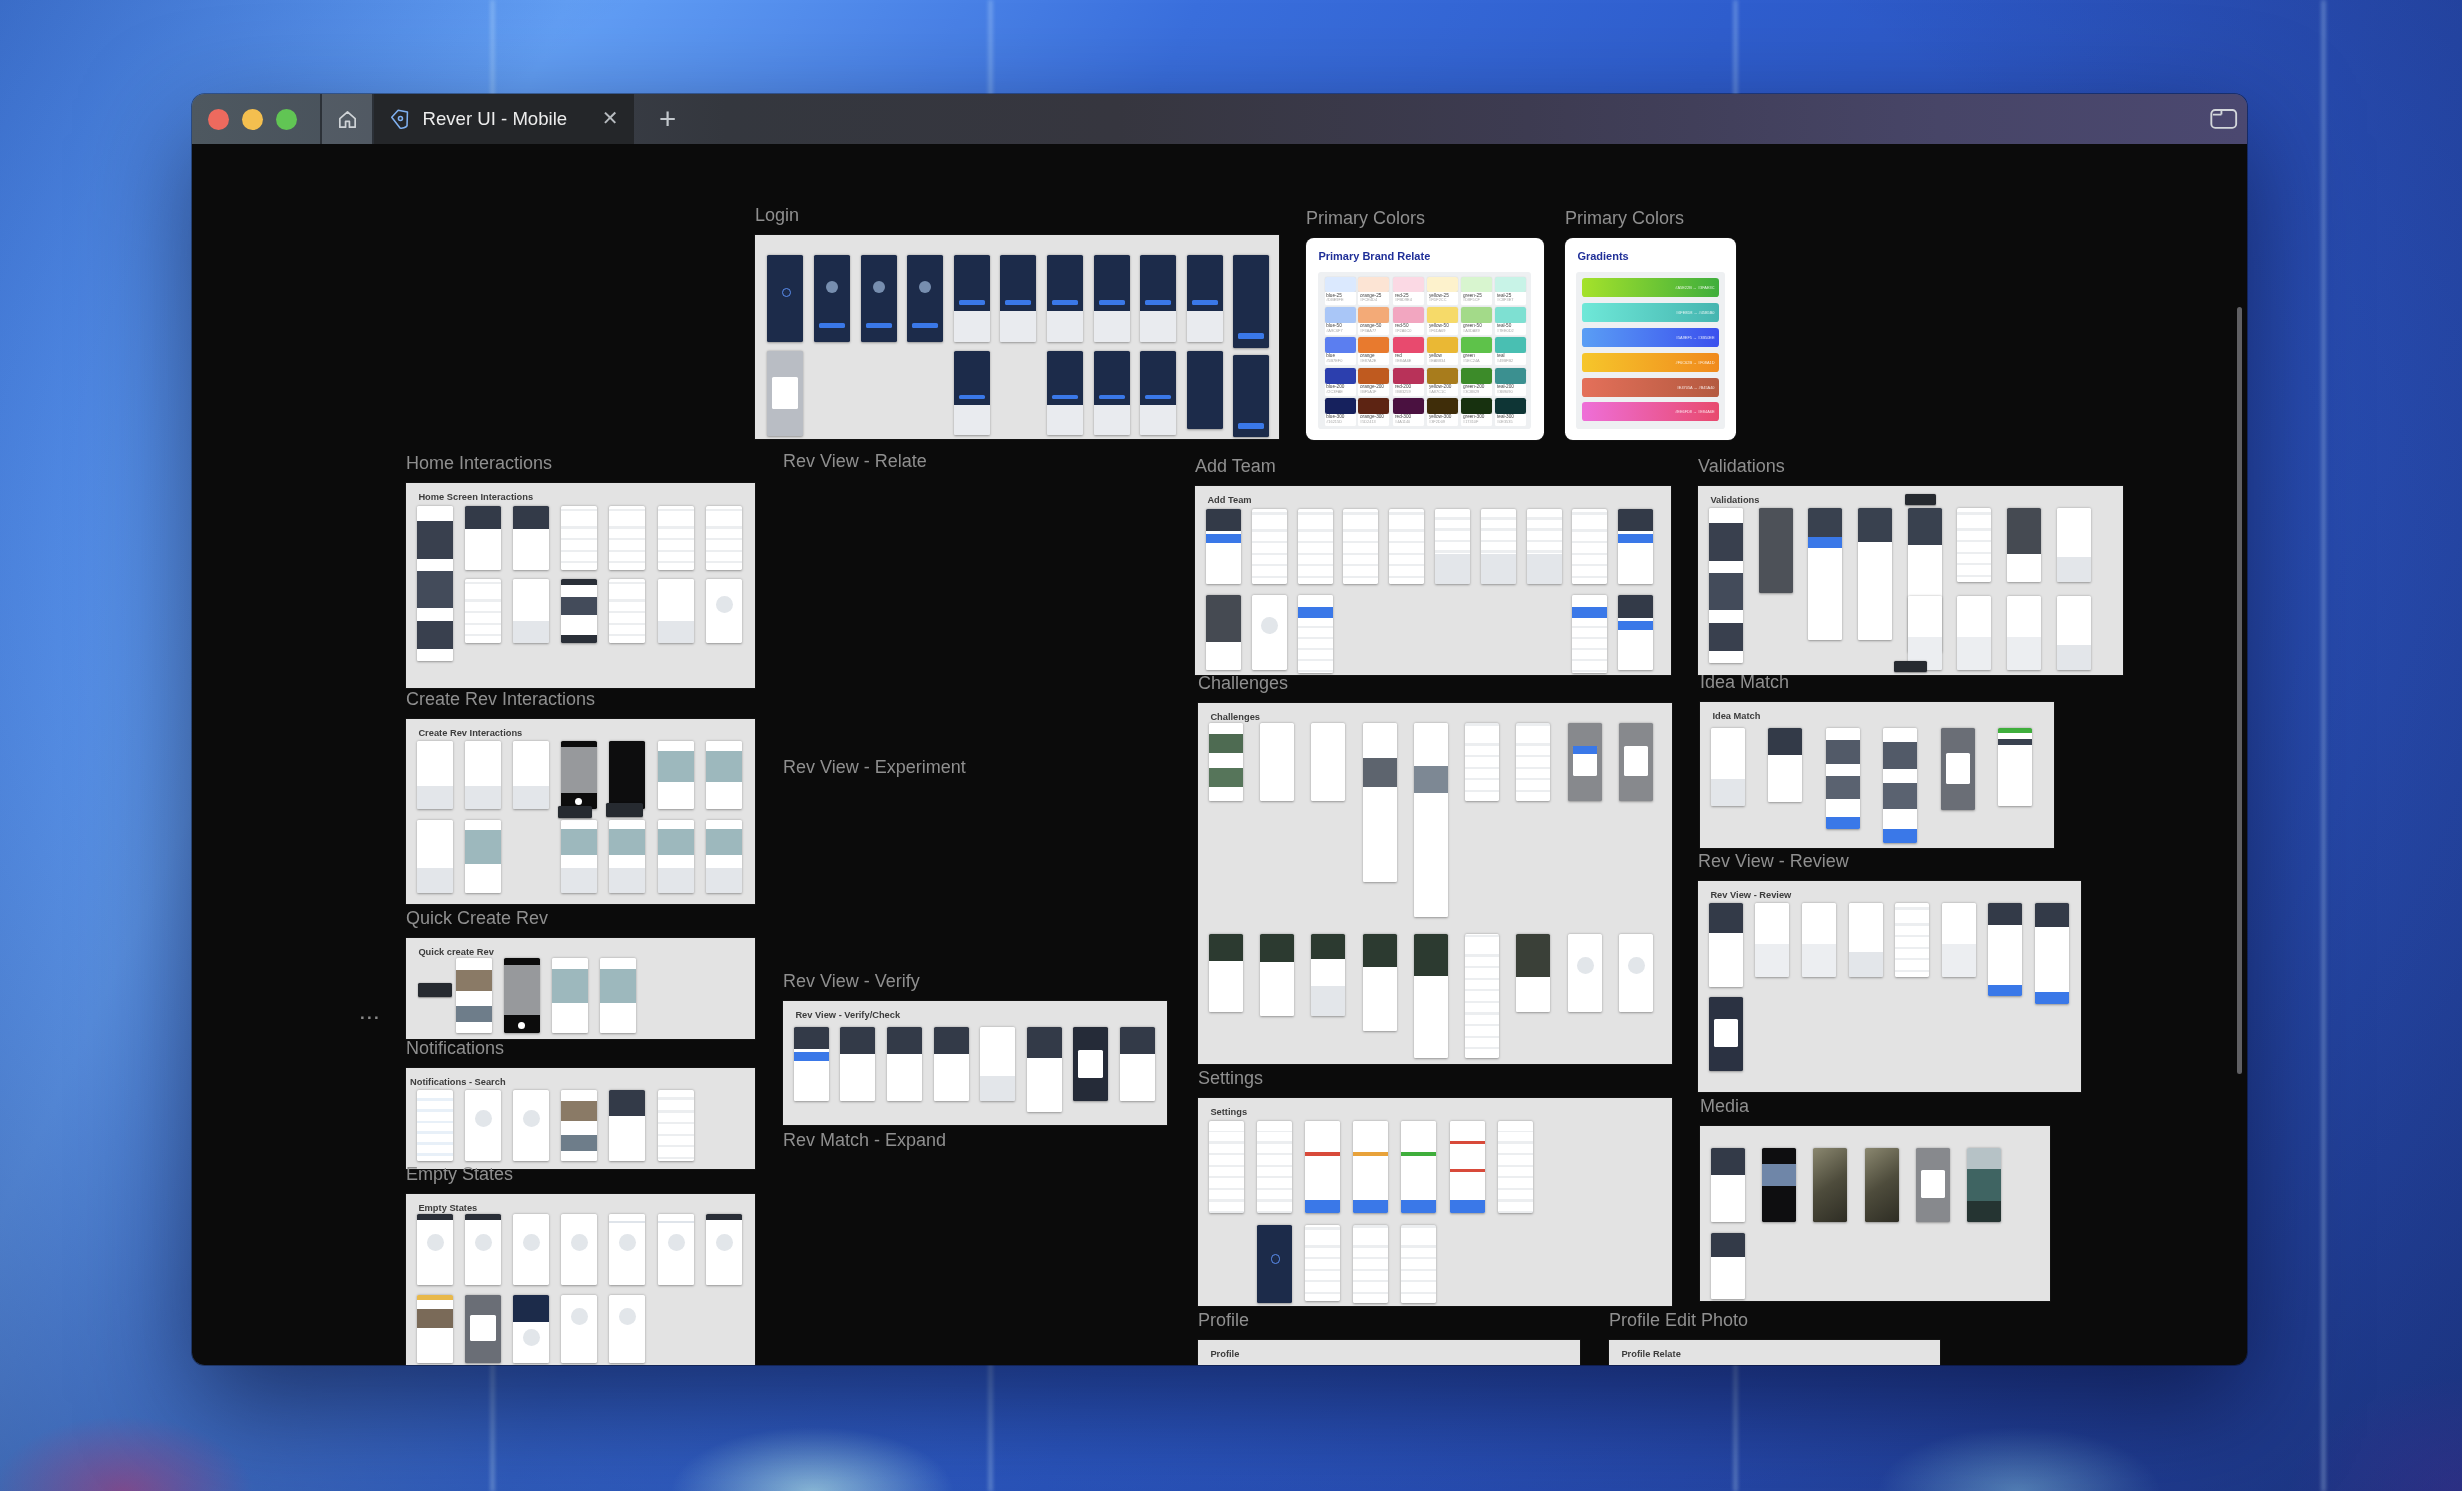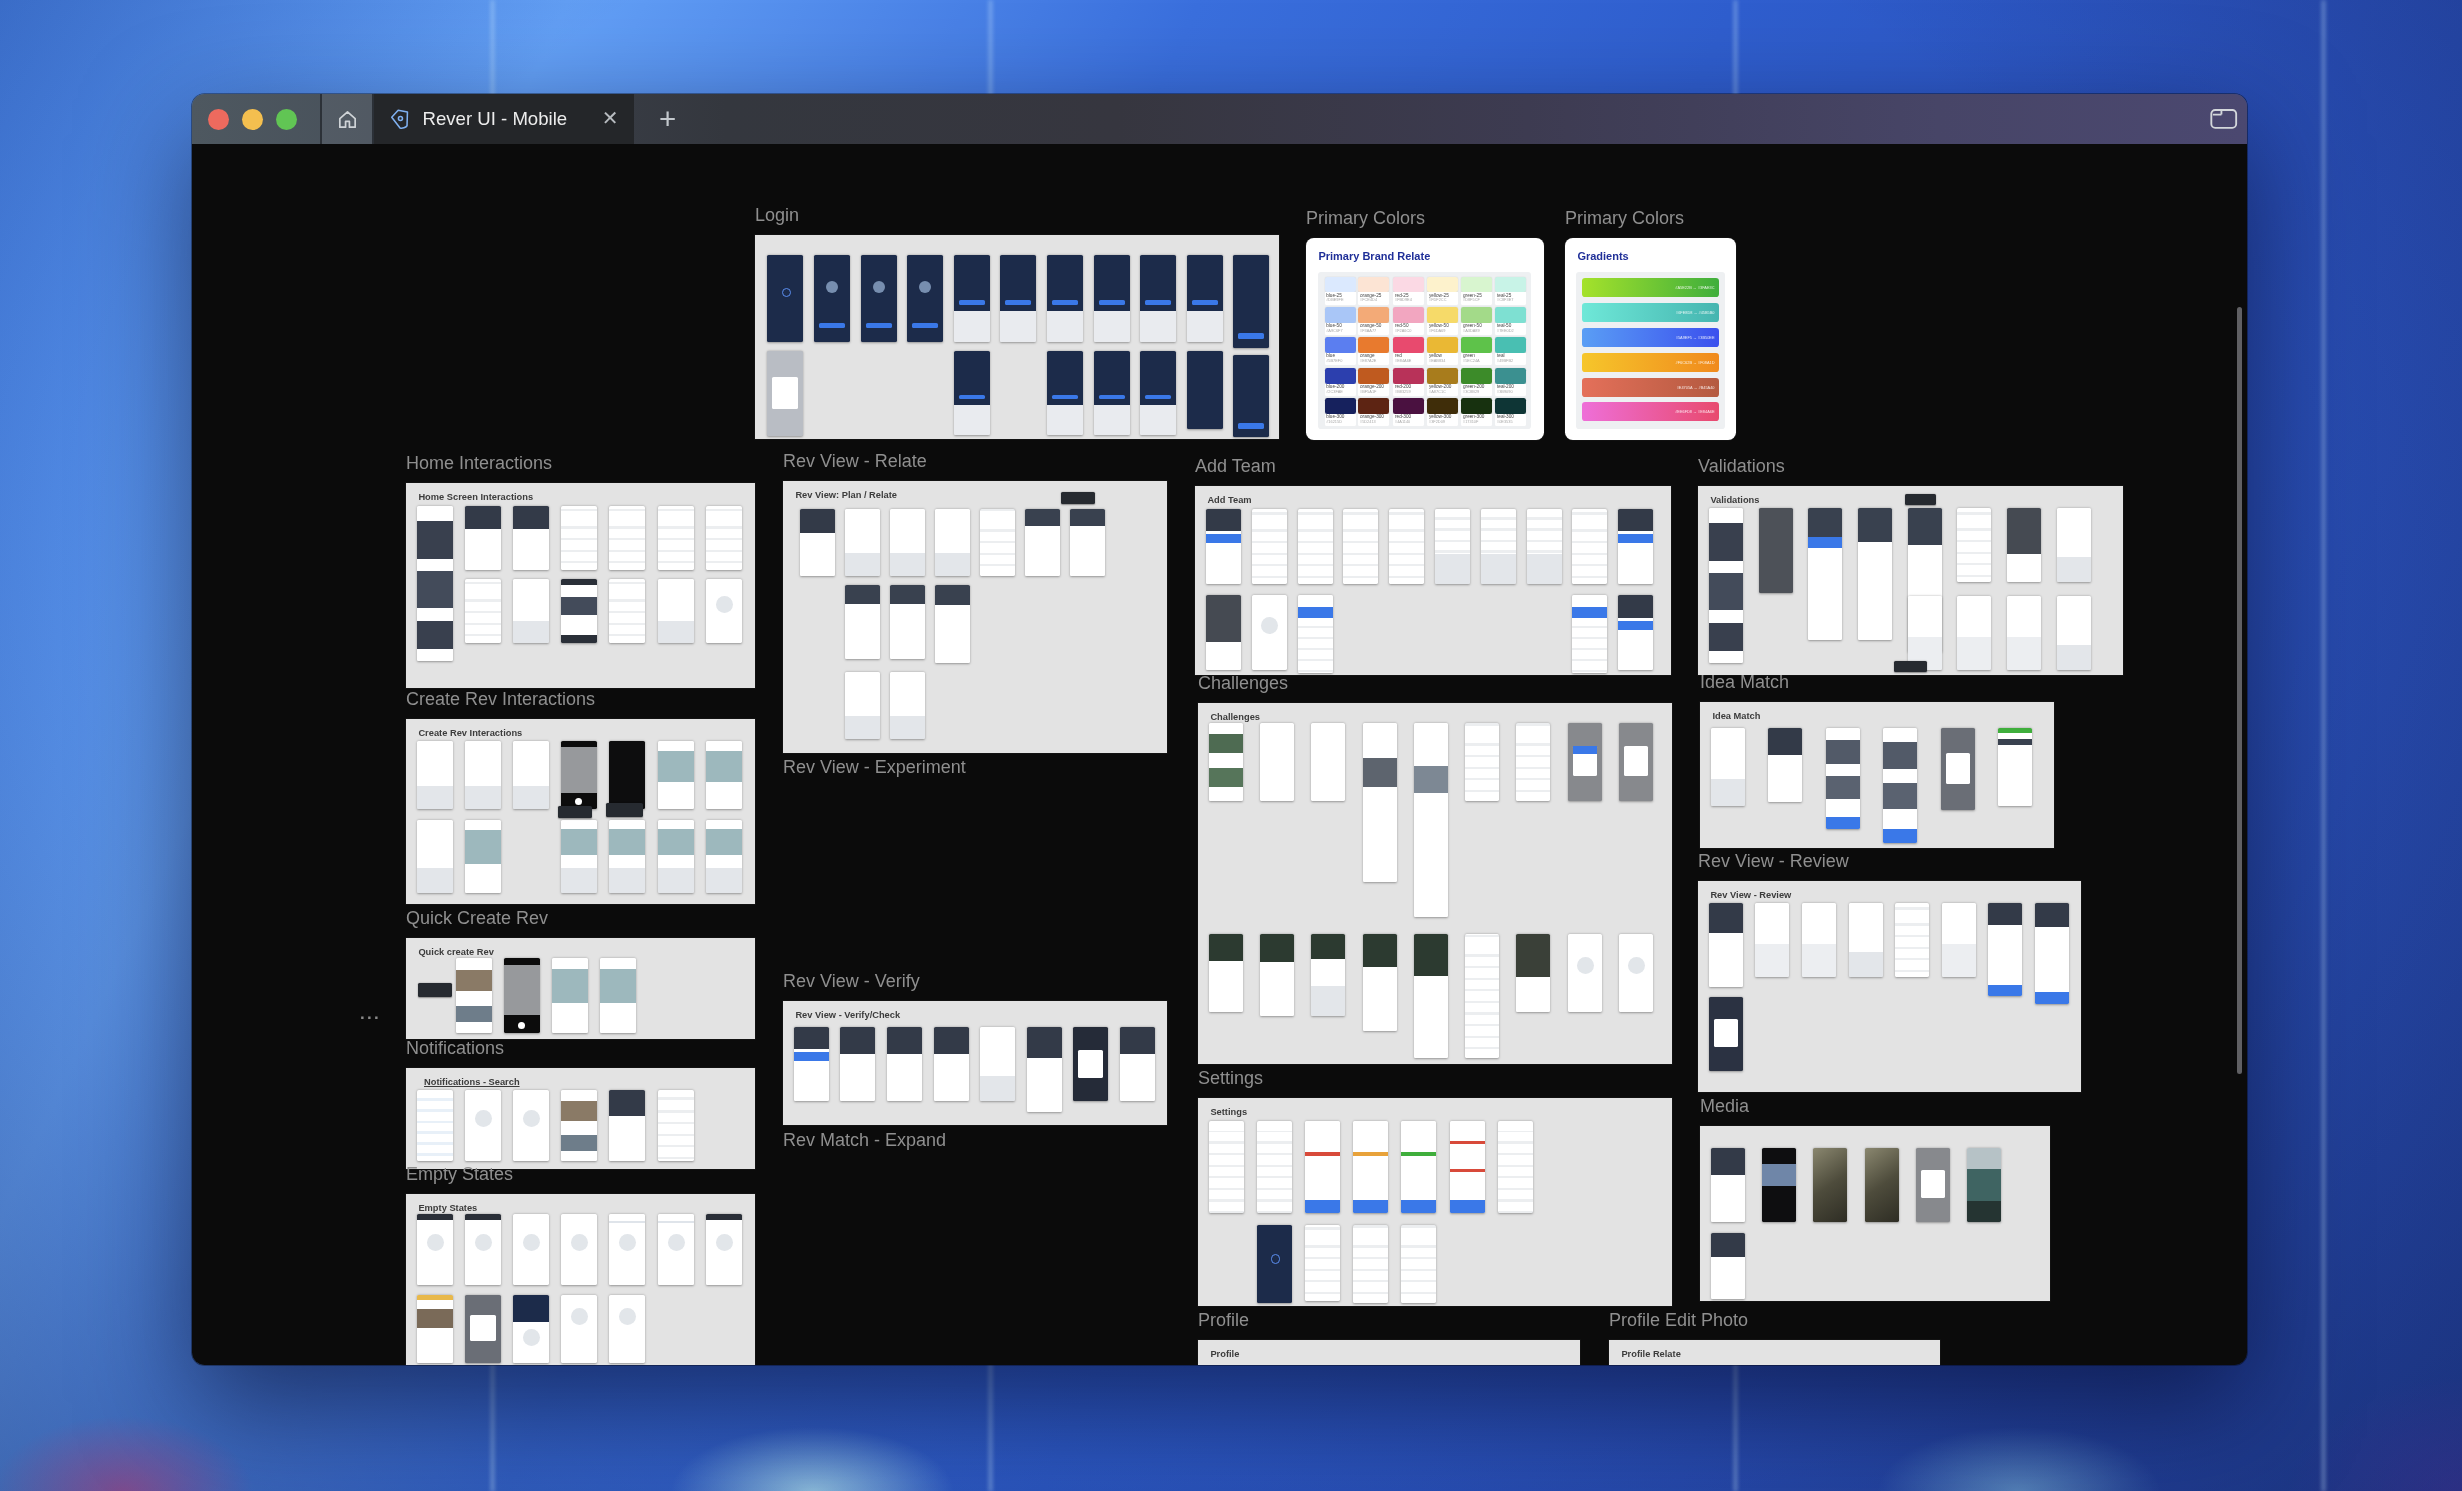--- a/index.html
+++ b/index.html
@@ -430,36 +430,20 @@
         <div class="th t-list" style="left: 252px; top: 23px; width: 36px; height: 64px;"></div>
         <div class="th t-list" style="left: 300px; top: 23px; width: 36px; height: 64px;"></div>
         <div class="th t-list" style="left: 59px; top: 96px; width: 36px; height: 64px;"></div>
         <div class="th t-white-kb" style="left: 107px; top: 96px; width: 36px; height: 64px;"></div>
         <div class="th t-feeddark" style="left: 155px; top: 96px; width: 36px; height: 64px;"></div>
         <div class="th t-list" style="left: 203px; top: 96px; width: 36px; height: 64px;"></div>
         <div class="th t-white-kb" style="left: 252px; top: 96px; width: 36px; height: 64px;"></div>
         <div class="th t-empty" style="left: 300px; top: 96px; width: 36px; height: 64px;"></div>
       </div>
       <div class="sec-label" style="left: 591px; top: 306px;">Rev View - Relate</div>
-      <div class="frame" style="left: 591px; top: 337px; width: 384px; height: 272px;">
-        <div class="inner-label" style="left: 12.4px; top: 9.3px;">Rev View: Plan / Relate</div>
-        <div class="th t-photocard" style="left: 17px; top: 28px; width: 35px; height: 67px;"></div>
-        <div class="th t-white-kb" style="left: 62px; top: 28px; width: 35px; height: 67px;"></div>
-        <div class="th t-white-kb" style="left: 107px; top: 28px; width: 35px; height: 67px;"></div>
-        <div class="th t-white-kb" style="left: 152px; top: 28px; width: 35px; height: 67px;"></div>
-        <div class="th t-checklist" style="left: 197px; top: 28px; width: 35px; height: 67px;"></div>
-        <div class="th t-article" style="left: 242px; top: 28px; width: 35px; height: 67px;"></div>
-        <div class="th t-article" style="left: 287px; top: 28px; width: 35px; height: 67px;"></div>
-        <div class="th t-article" style="left: 62px; top: 104px; width: 35px; height: 74px;"></div>
-        <div class="th t-article" style="left: 107px; top: 104px; width: 35px; height: 74px;"></div>
-        <div class="th t-article" style="left: 152px; top: 104px; width: 35px; height: 78px;"></div>
-        <div class="th t-white-kb" style="left: 62px; top: 191px; width: 35px; height: 67px;"></div>
-        <div class="th t-white-kb" style="left: 107px; top: 191px; width: 35px; height: 67px;"></div>
-        <div class="tt" style="left: 278px; top: 11px; width: 34px; height: 12.4px;"></div>
-      </div>
       <div class="sec-label" style="left: 1003px; top: 311px;">Add Team</div>
       <div class="frame" style="left: 1003px; top: 342px; width: 476px; height: 189px;">
         <div class="inner-label" style="left: 12.4px; top: 9.3px;">Add Team</div>
         <div class="th t-photo-blue" style="left: 11px; top: 23px; width: 35px; height: 75px;"></div>
         <div class="th t-list" style="left: 57px; top: 23px; width: 35px; height: 75px;"></div>
         <div class="th t-list" style="left: 103px; top: 23px; width: 35px; height: 75px;"></div>
         <div class="th t-list" style="left: 148px; top: 23px; width: 35px; height: 75px;"></div>
         <div class="th t-list" style="left: 194px; top: 23px; width: 35px; height: 75px;"></div>
         <div class="th t-list-kb" style="left: 240px; top: 23px; width: 35px; height: 75px;"></div>
         <div class="th t-list-kb" style="left: 286px; top: 23px; width: 35px; height: 75px;"></div>
@@ -545,21 +529,21 @@
       <div class="frame" style="left: 214px; top: 794px; width: 349px; height: 101px;">
         <div class="inner-label" style="left: 12.4px; top: 9.3px;">Quick create Rev</div>
         <div class="th t-feedphoto" style="left: 50px; top: 20px; width: 36px; height: 75px;"></div>
         <div class="th t-camera" style="left: 98px; top: 20px; width: 36px; height: 75px;"></div>
         <div class="th t-photoworker" style="left: 146px; top: 20px; width: 36px; height: 75px;"></div>
         <div class="th t-photoworker" style="left: 194px; top: 20px; width: 36px; height: 75px;"></div>
         <div class="tt" style="left: 12.4px; top: 45px; width: 34px; height: 14px;"></div>
       </div>
       <div class="sec-label" style="left: 214px; top: 893px;">Notifications</div>
       <div class="frame" style="left: 214px; top: 924px; width: 349px; height: 101px;">
-        <div class="inner-label" style="left: 18px; top: 9.3px; text-decoration: underline;">Notifications - Search</div>
+        <div class="inner-label" style="left: 4px; top: 9.3px;">Notifications - Search</div>
         <div class="th t-notiflist" style="left: 11px; top: 22px; width: 36px; height: 71px;"></div>
         <div class="th t-empty" style="left: 59px; top: 22px; width: 36px; height: 71px;"></div>
         <div class="th t-empty" style="left: 107px; top: 22px; width: 36px; height: 71px;"></div>
         <div class="th t-feedphoto" style="left: 155px; top: 22px; width: 36px; height: 71px;"></div>
         <div class="th t-photocard" style="left: 203px; top: 22px; width: 36px; height: 71px;"></div>
         <div class="th t-list" style="left: 252px; top: 22px; width: 36px; height: 71px;"></div>
       </div>
       <div class="sec-label" style="left: 214px; top: 1019px;">Empty States</div>
       <div class="frame" style="left: 214px; top: 1050px; width: 349px; height: 171px;">
         <div class="inner-label" style="left: 12.4px; top: 9.3px;">Empty States</div>

